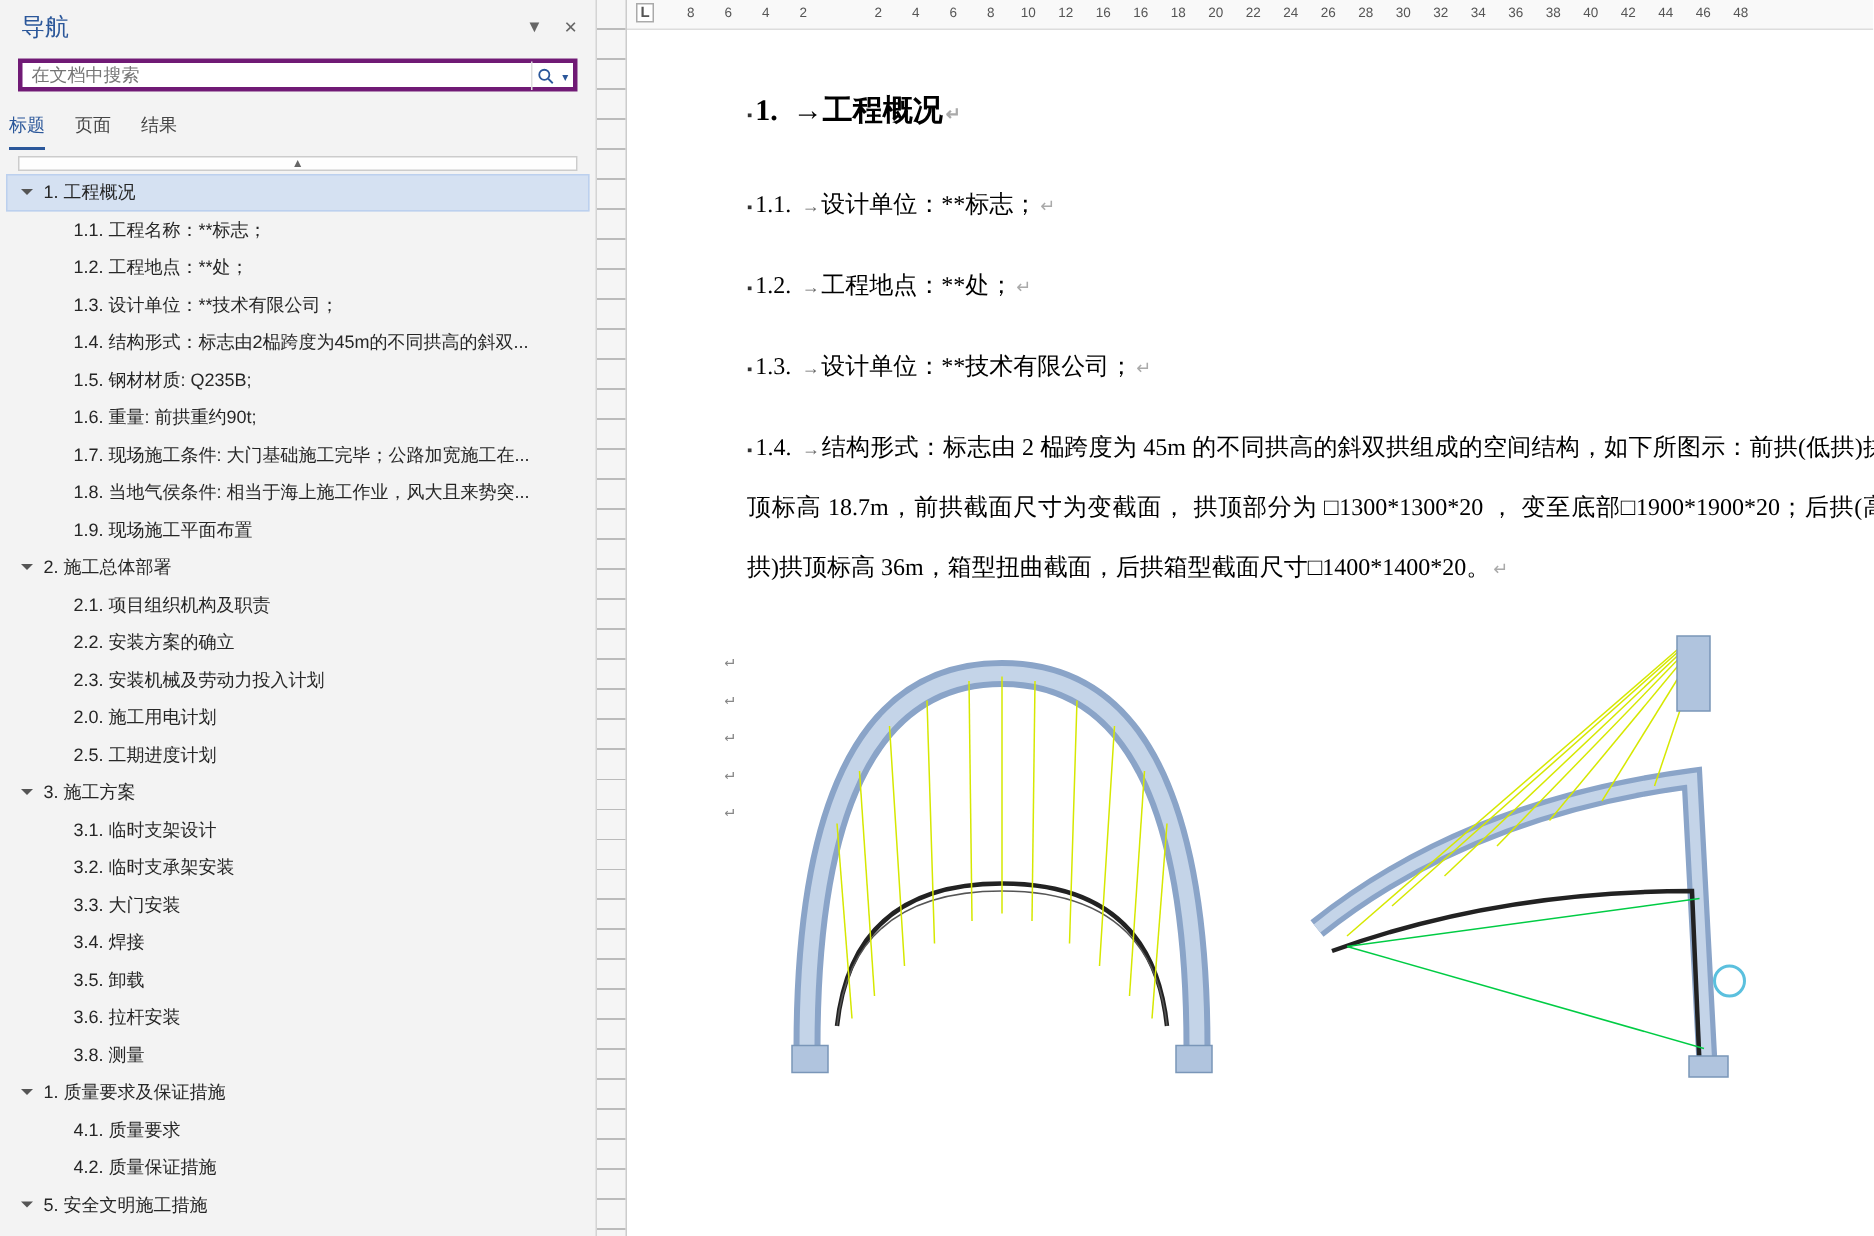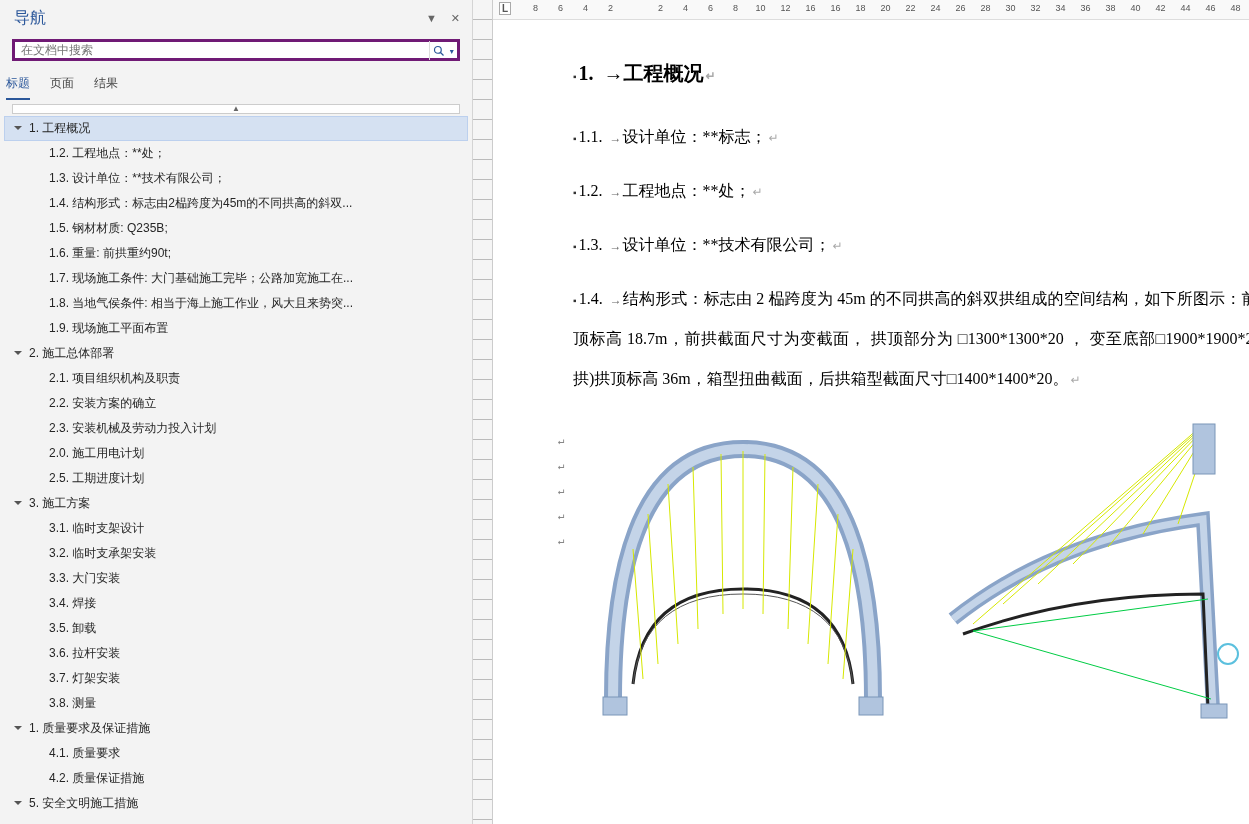--- a/index.html
+++ b/index.html
@@ -1,17 +1,17 @@
 <!DOCTYPE html>
 <html><head>
 <meta charset="utf-8">
 <style>
 * { margin: 0; padding: 0; box-sizing: border-box; }
 body { font-family: "Microsoft YaHei", "SimSun", Arial, sans-serif; font-size: 12px; display: flex; height: 824px; overflow: hidden; background: #fff; }
-.nav-pane { width: 473px; border-right: 1px solid #d4d4d4; display: flex; flex-direction: column; background: #f3f3f3; }
+.nav-pane { width: 398px; border-right: 1px solid #d4d4d4; display: flex; flex-direction: column; background: #f3f3f3; }
 .nav-header { display: flex; align-items: center; padding: 8px 12px 4px 14px; }
 .nav-title { font-size: 16px; color: #2b579a; flex: 1; }
 .nav-header-icons { display: flex; gap: 14px; color: #666; }
 .nav-header-icons span { cursor: pointer; font-size: 11px; }
 .search-wrap { padding: 6px 12px; }
 .search-box { display: flex; align-items: center; border: 3px solid #701a75; background: #fff; height: 22px; }
 .search-input { flex: 1; border: none; outline: none; padding: 2px 6px; font-size: 12px; color: #666; background: transparent; }
 .search-icon { width: 28px; text-align: center; color: #2b579a; font-size: 13px; border-left: 1px solid #ddd; padding: 2px 0; cursor: pointer; }
 .search-icon svg { vertical-align: middle; }
 .nav-tabs { display: flex; padding: 4px 14px 0 6px; gap: 20px; font-size: 12px; }
@@ -83,20 +83,23 @@
   <div class="nav-tree">
     <div class="tree-item l1 selected">
         <span class="tree-toggle">
           <svg width="10" height="10" viewBox="0 0 10 10">
             <path d="M1 3 L5 7 L9 3 Z" fill="#555"></path>
           </svg>
         </span>
         <span class="tree-label">1. 工程概况</span>
       </div>
     <div class="tree-item l2">
+        <span class="tree-label">1.1. 工程名称：**标志；</span>
+      </div>
+    <div class="tree-item l2">
         <span class="tree-label">1.2. 工程地点：**处；</span>
       </div>
     <div class="tree-item l2">
         <span class="tree-label">1.3. 设计单位：**技术有限公司；</span>
       </div>
     <div class="tree-item l2">
         <span class="tree-label">1.4. 结构形式：标志由2榀跨度为45m的不同拱高的斜双...</span>
       </div>
     <div class="tree-item l2">
         <span class="tree-label">1.5. 钢材材质: Q235B;</span>
@@ -154,23 +157,20 @@
         <span class="tree-label">3.3. 大门安装</span>
       </div>
     <div class="tree-item l2">
         <span class="tree-label">3.4. 焊接</span>
       </div>
     <div class="tree-item l2">
         <span class="tree-label">3.5. 卸载</span>
       </div>
     <div class="tree-item l2">
         <span class="tree-label">3.6. 拉杆安装</span>
-      </div>
-    <div class="tree-item l2">
-        <span class="tree-label">3.7. 灯架安装</span>
       </div>
     <div class="tree-item l2">
         <span class="tree-label">3.8. 测量</span>
       </div>
     <div class="tree-item l1">
         <span class="tree-toggle">
           <svg width="10" height="10" viewBox="0 0 10 10">
             <path d="M1 3 L5 7 L9 3 Z" fill="#555"></path>
           </svg>
         </span>

